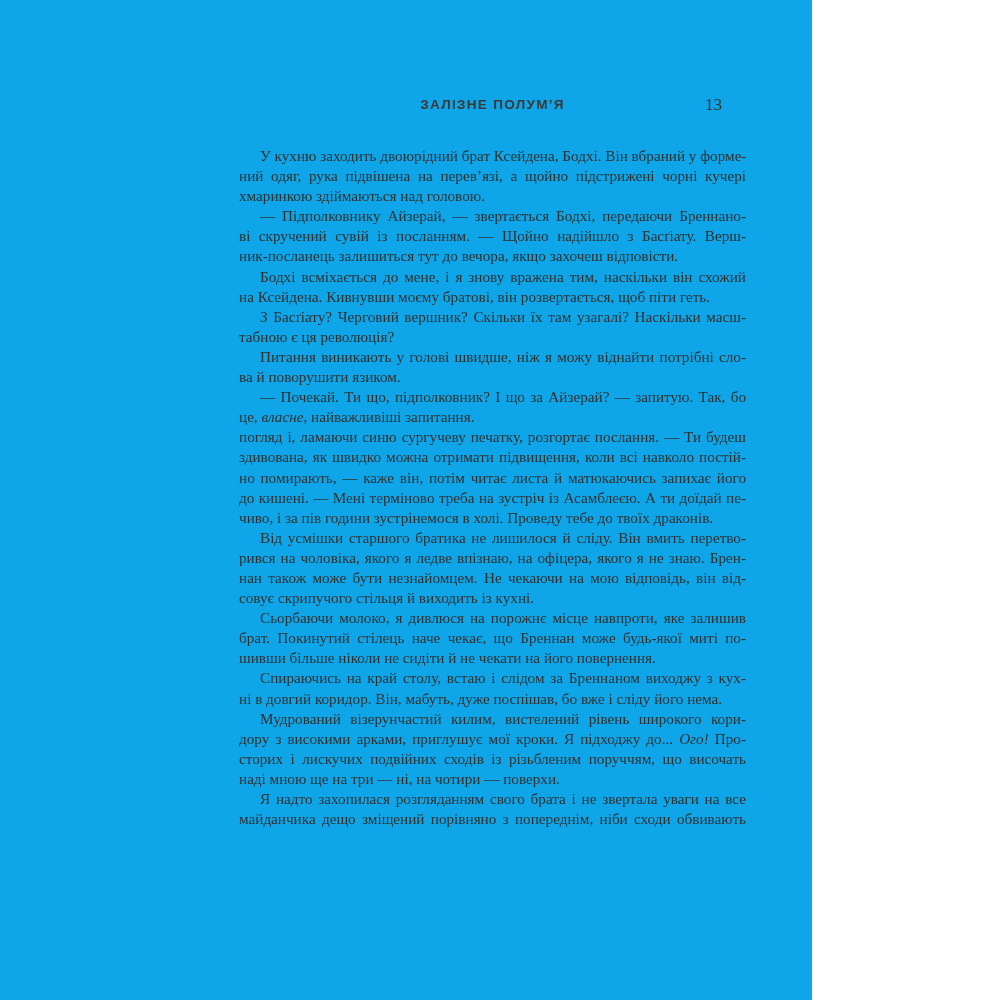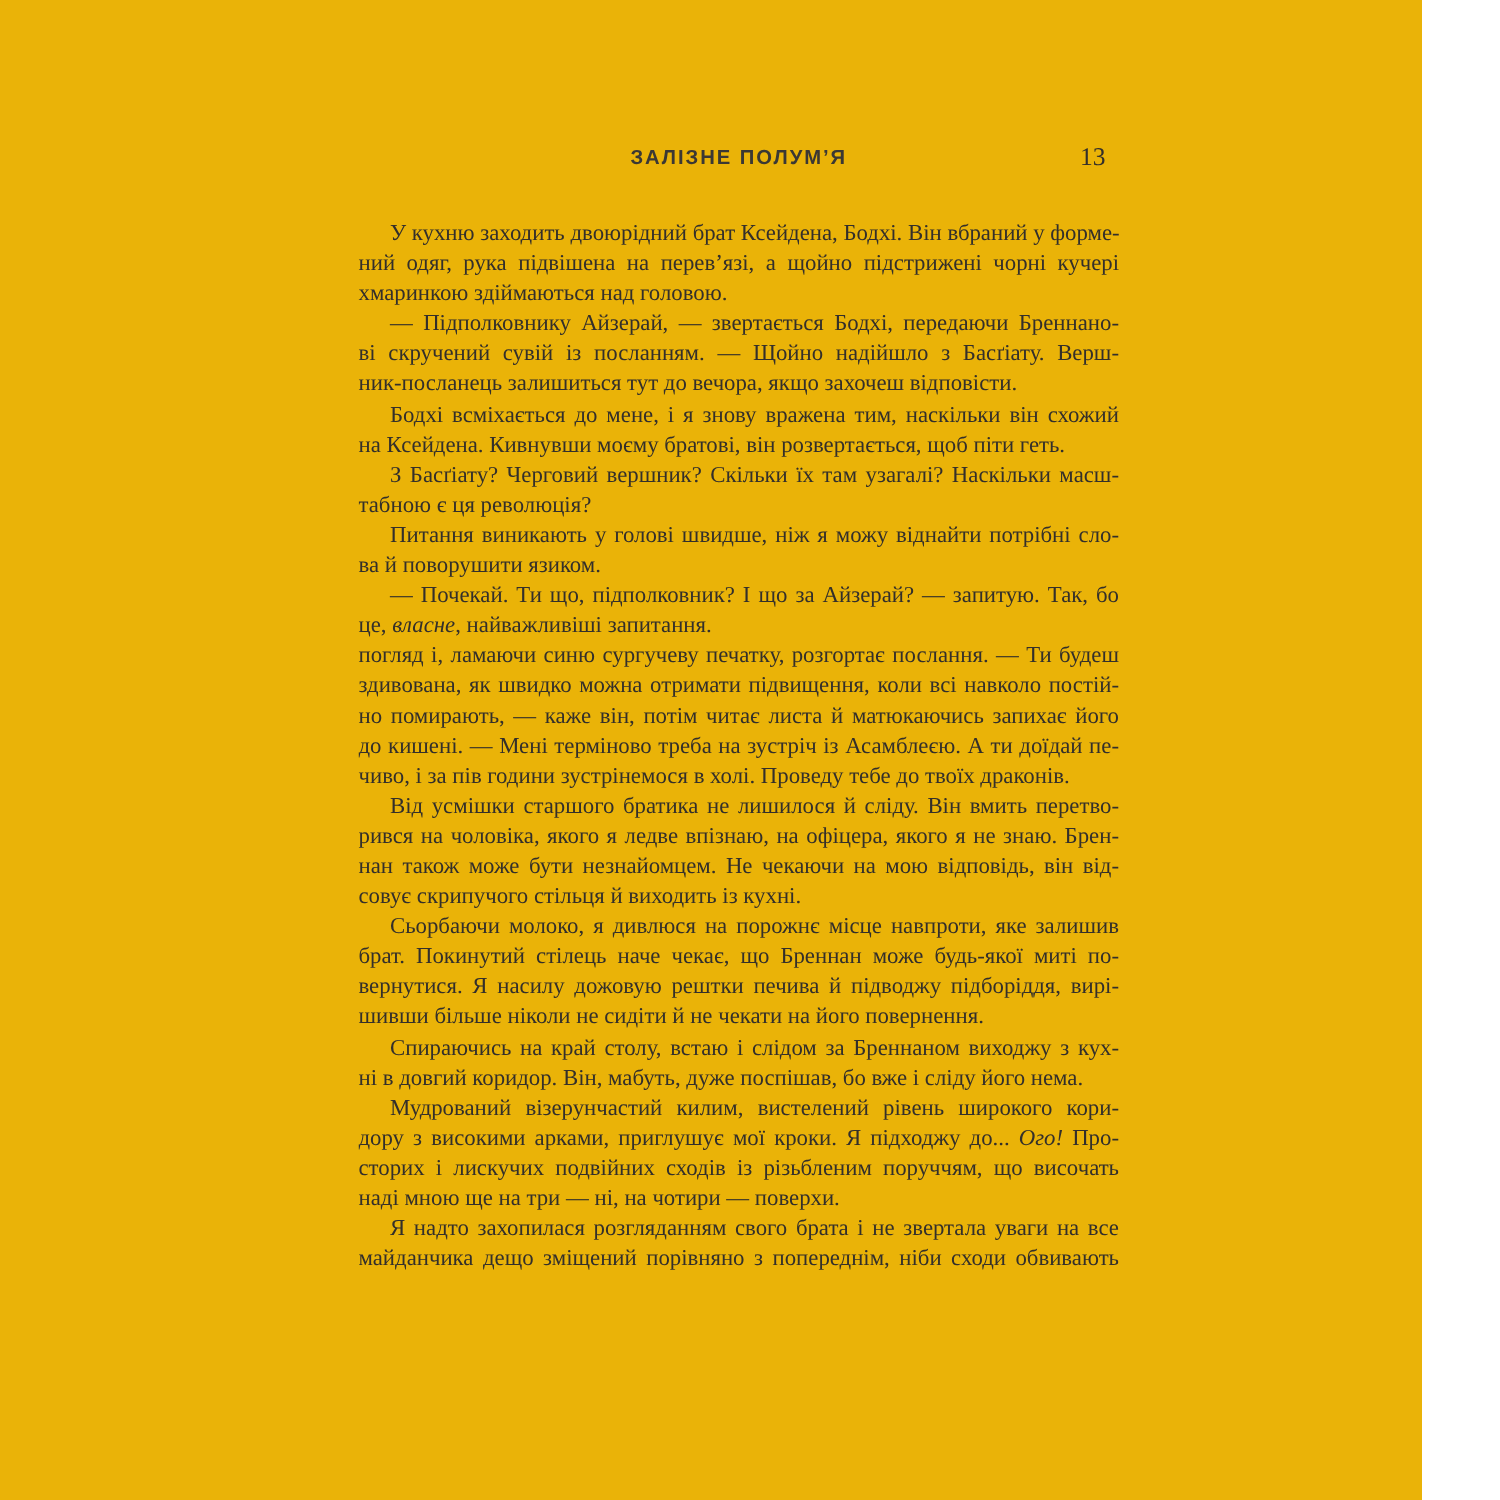--- a/index.html
+++ b/index.html
@@ -1,22 +1,23 @@
 <!DOCTYPE html>
 <html><head>
 <meta charset="utf-8">
 <style>
   html, body { margin: 0; padding: 0; background: #ffffff; }
   .book-page {
     position: relative;
-    width: 948px;
+    width: 796px;
     height: 1000px;
-    background: #eab308;
+    background: #0ea5e9;
     font-family: "Liberation Serif", serif;
     color: #332f2b;
+    padding-left: 16px;
   }
   .page-header {
     position: absolute;
     left: 239px;
     top: 95px;
     width: 507px;
     height: 22px;
   }
   .running-title {
     position: absolute;
@@ -25,21 +26,21 @@
     top: 2px;
     text-align: center;
     font-family: "Liberation Sans", sans-serif;
     font-size: 13.5px;
     font-weight: 700;
     letter-spacing: 1.3px;
     color: #3b3834;
   }
   .page-number {
     position: absolute;
-    right: 9px;
+    right: 24px;
     top: 0;
     font-family: "Liberation Serif", serif;
     font-size: 17px;
     color: #332f2b;
   }
   .body-text {
     position: absolute;
     left: 239px;
     top: 146px;
     width: 507px;
@@ -91,21 +92,20 @@
       <div class="text-line">здивована, як швидко можна отримати підвищення, коли всі навколо постій-</div>
       <div class="text-line">но помирають, — каже він, потім читає листа й матюкаючись запихає його</div>
       <div class="text-line">до кишені. — Мені терміново треба на зустріч із Асамблеєю. А ти доїдай пе-</div>
       <div class="text-line last">чиво, і за пів години зустрінемося в холі. Проведу тебе до твоїх драконів.</div>
       <div class="text-line first">Від усмішки старшого братика не лишилося й сліду. Він вмить перетво-</div>
       <div class="text-line">рився на чоловіка, якого я ледве впізнаю, на офіцера, якого я не знаю. Брен-</div>
       <div class="text-line">нан також може бути незнайомцем. Не чекаючи на мою відповідь, він від-</div>
       <div class="text-line last">совує скрипучого стільця й виходить із кухні.</div>
       <div class="text-line first">Сьорбаючи молоко, я дивлюся на порожнє місце навпроти, яке залишив</div>
       <div class="text-line">брат. Покинутий стілець наче чекає, що Бреннан може будь-якої миті по-</div>
-      <div class="text-line">вернутися. Я насилу дожовую рештки печива й підводжу підборіддя, вирі-</div>
       <div class="text-line last">шивши більше ніколи не сидіти й не чекати на його повернення.</div>
       <div class="text-line first">Спираючись на край столу, встаю і слідом за Бреннаном виходжу з кух-</div>
       <div class="text-line last">ні в довгий коридор. Він, мабуть, дуже поспішав, бо вже і сліду його нема.</div>
       <div class="text-line first">Мудрований візерунчастий килим, вистелений рівень широкого кори-</div>
       <div class="text-line">дору з високими арками, приглушує мої кроки. Я підходжу до... <em>Ого!</em> Про-</div>
       <div class="text-line">сторих і лискучих подвійних сходів із різьбленим поруччям, що височать</div>
       <div class="text-line last">наді мною ще на три — ні, на чотири — поверхи.</div>
       <div class="text-line first">Я надто захопилася розгляданням свого брата і не звертала уваги на все</div>
       <div class="text-line">майданчика дещо зміщений порівняно з попереднім, ніби сходи обвивають</div>
     </div>

